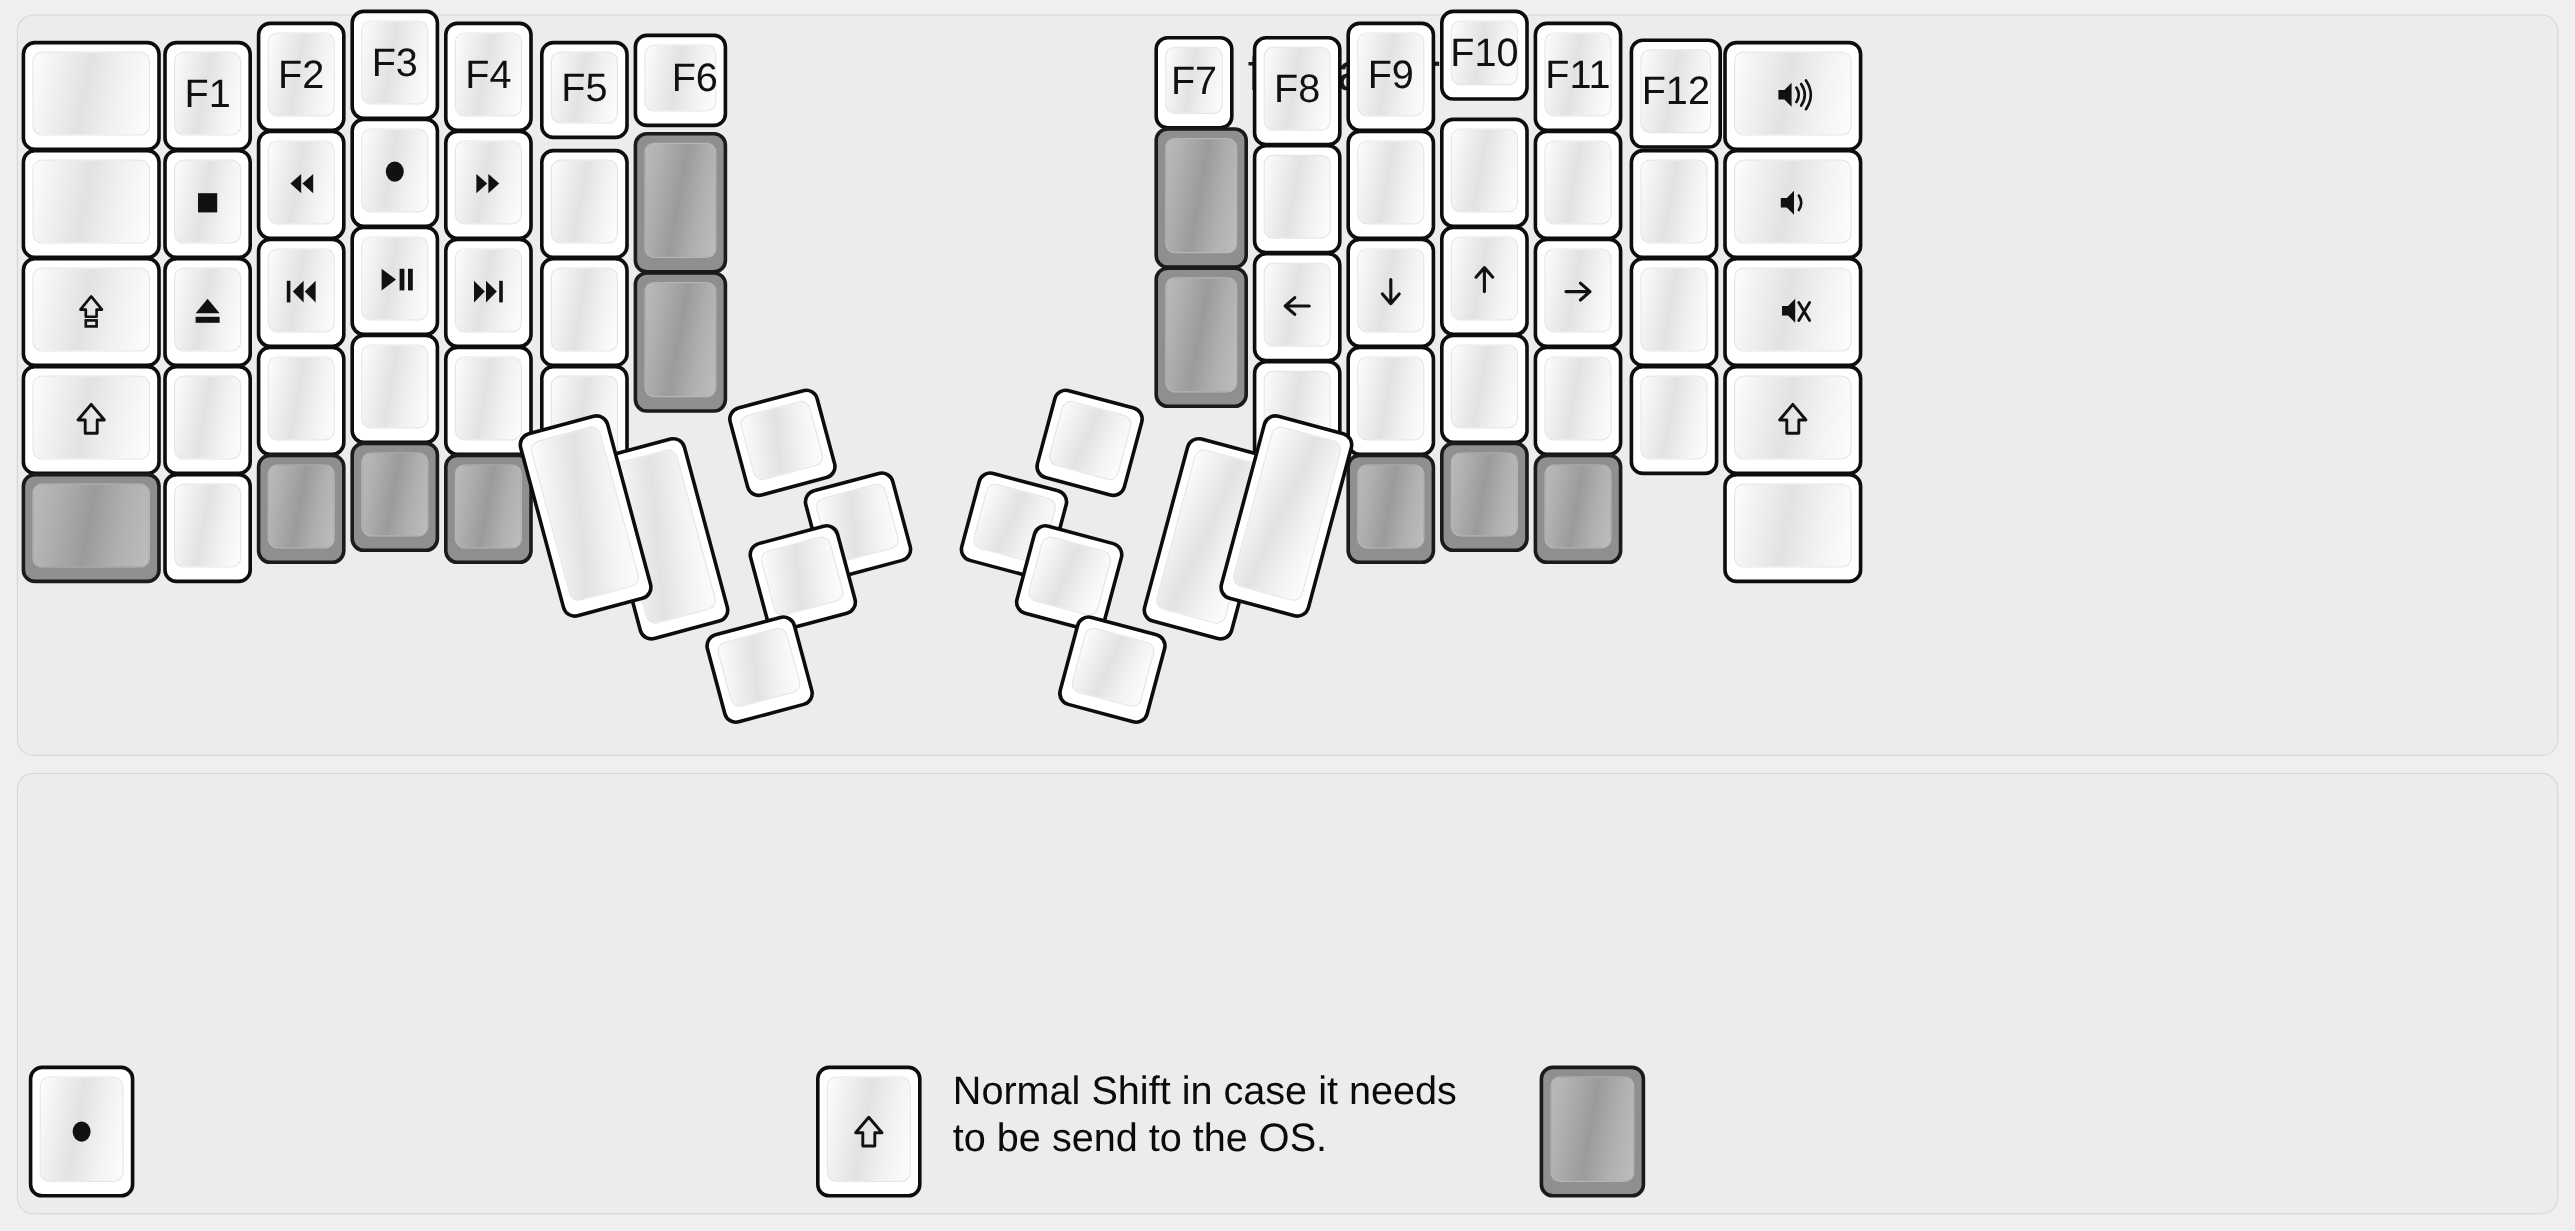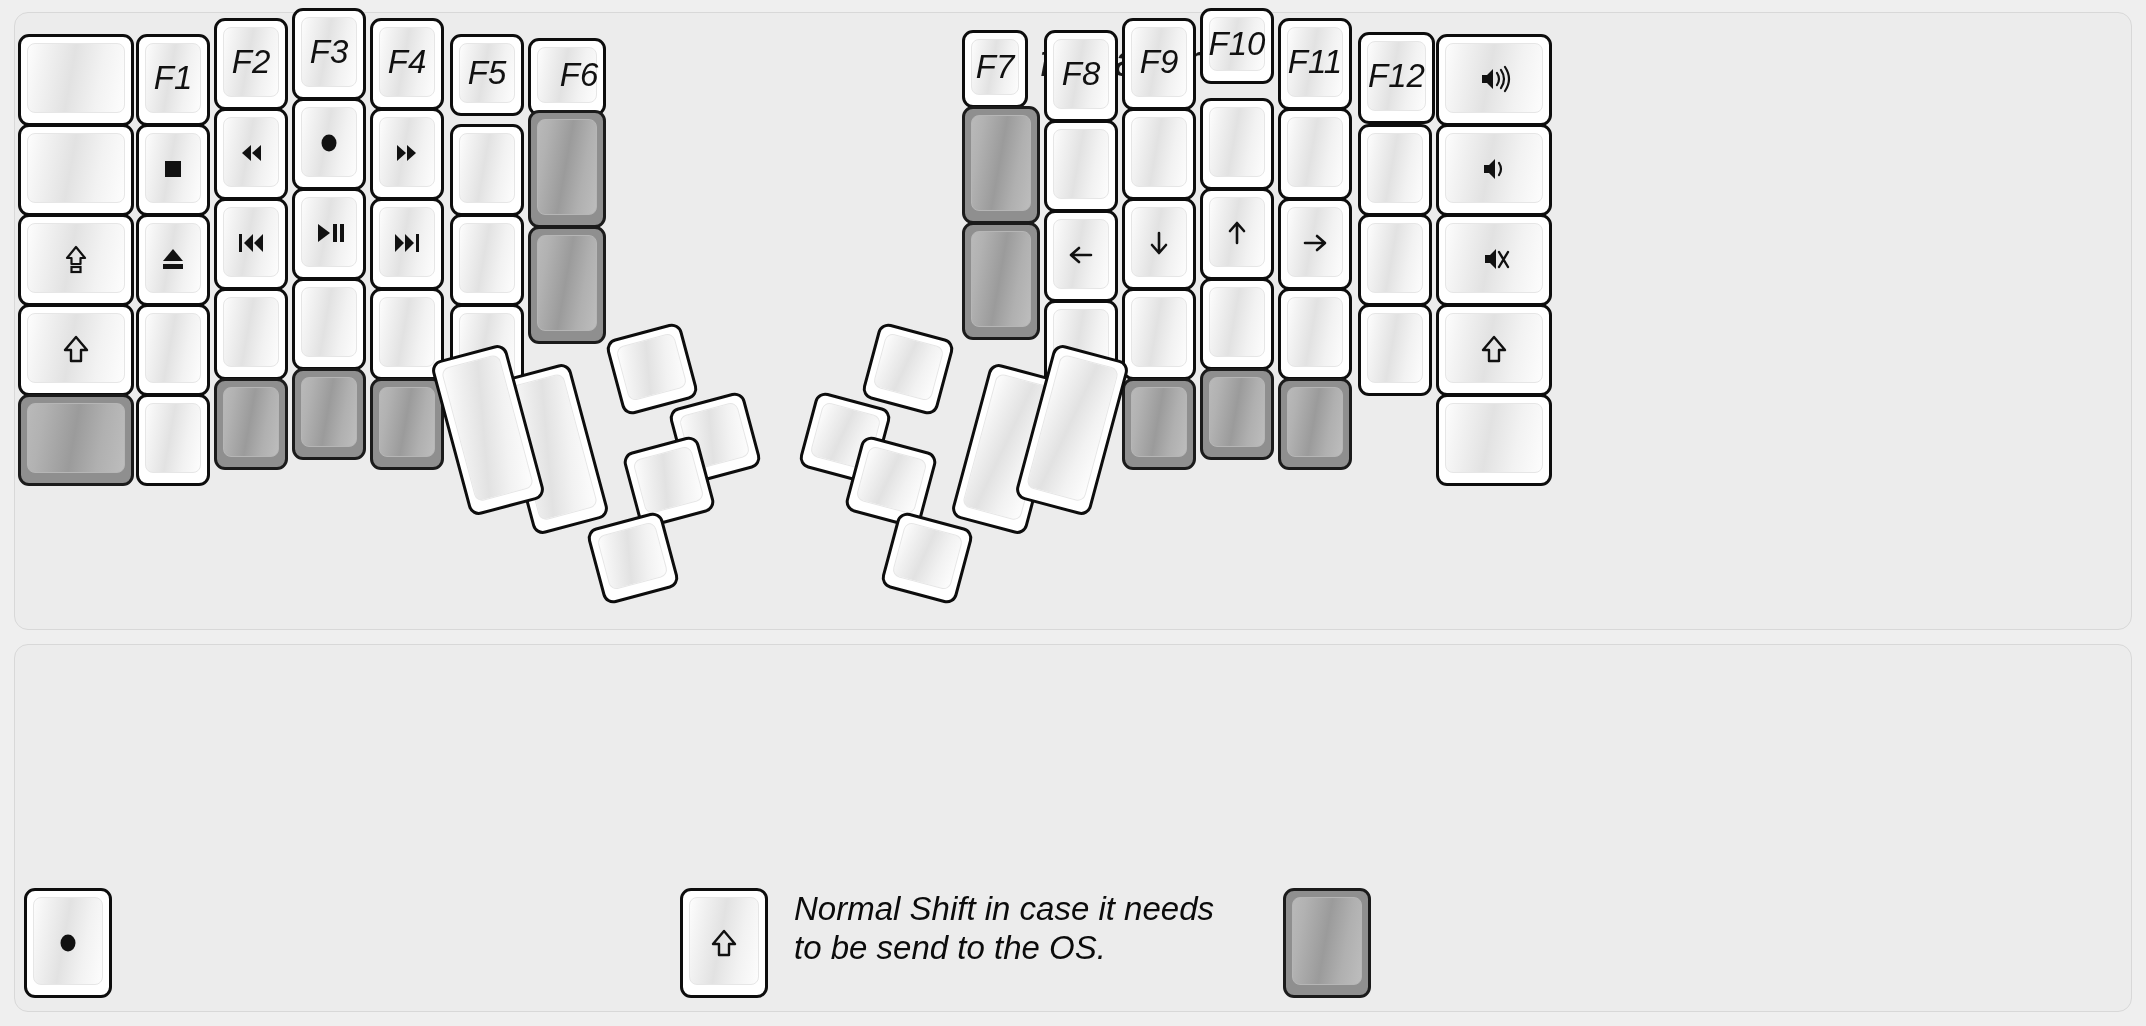--- a/index.html
+++ b/index.html
@@ -3,21 +3,21 @@
 <meta charset="utf-8">
 <title>fn Layer</title>
 <style>
   html,body{margin:0;padding:0;}
   body{
     width:2146px;height:1026px;
     background:#efefef;
     font-family:"Liberation Sans", sans-serif;
     overflow:hidden;
   }
-  #root{position:relative;width:2146px;height:1026px;font-style:italic;}
+  #root{position:relative;width:2146px;height:1026px;}
 
   
   .panel{
     position:absolute;
     background:#ececec;
     border:1px solid #d8d8d8;
     border-radius:14px;
     box-sizing:border-box;
   }
   #board-panel{left:14px;top:12px;width:2118px;height:618px;}
@@ -261,21 +261,21 @@
         <span class="cap"></span>
       </div>
       <div class="key" style="left: 450px; top: 214px; width: 74px; height: 92px;">
         <span class="top"></span>
         <span class="cap"></span>
       </div>
       <div class="key" style="left: 450px; top: 304px; width: 74px; height: 92px;">
         <span class="top"></span>
         <span class="cap"></span>
       </div>
-      <div class="key" style="left: 528px; top: 38px; width: 78px; height: 78px; padding-left: 24px;">
+      <div class="key" style="left: 528px; top: 28px; width: 78px; height: 78px; padding-left: 24px;">
         <span class="top"></span>
         <span class="cap fkey">F6</span>
       </div>
       <div class="key trans" style="left: 528px; top: 110px; width: 78px; height: 118px;">
         <span class="top"></span>
         <span class="cap"></span>
       </div>
       <div class="key trans" style="left: 528px; top: 226px; width: 78px; height: 118px;">
         <span class="top"></span>
         <span class="cap"></span>

